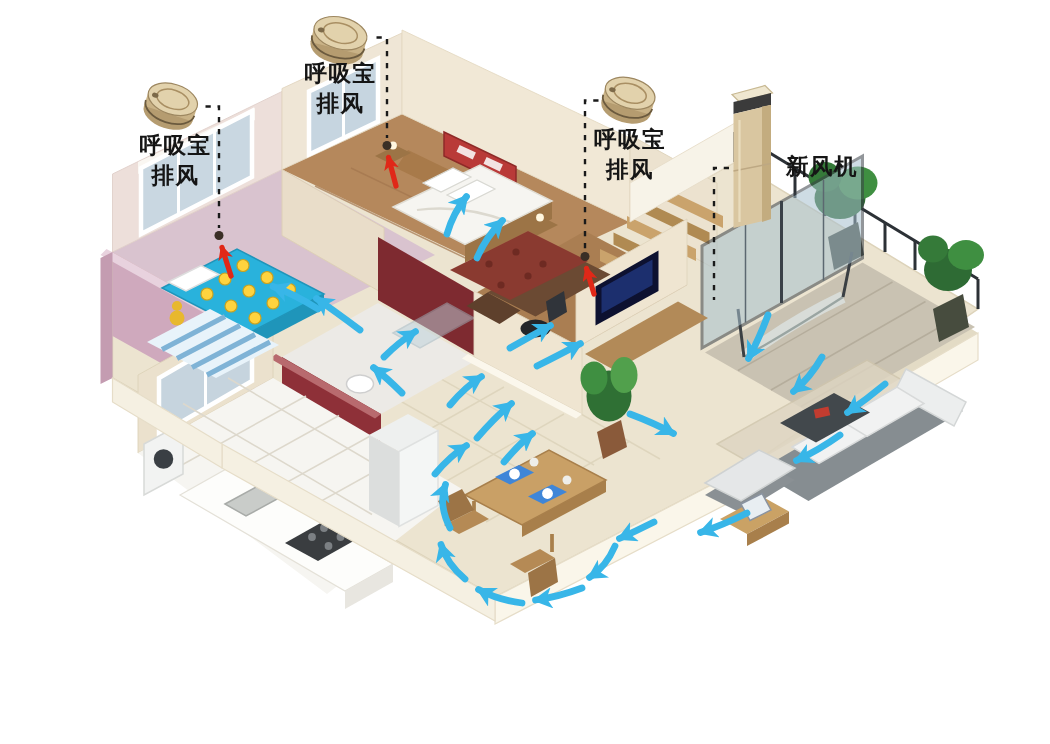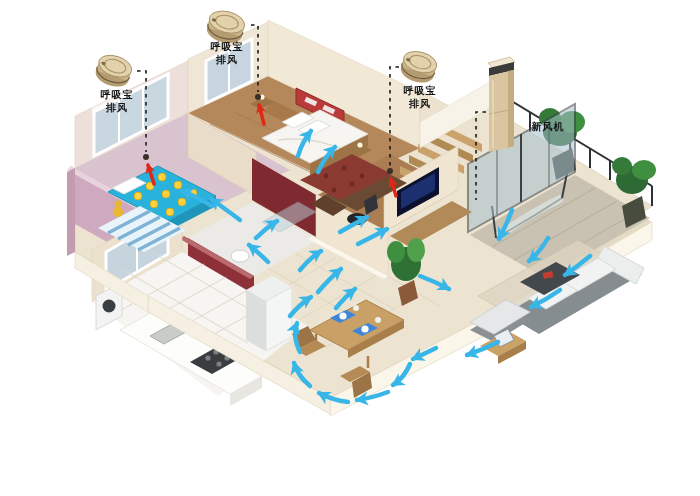--- a/index.html
+++ b/index.html
@@ -3,21 +3,21 @@
 <meta charset="utf-8">
 <style>
   html,body{margin:0;padding:0;background:#ffffff;}
   .stage{
     position:relative;width:700px;height:496px;background:#ffffff;
     overflow:hidden;font-family:"Liberation Sans",sans-serif;
   }
   .stage svg{position:absolute;left:0;top:0;}
   .anno-label{
     position:absolute;text-align:center;font-weight:bold;
-    font-size:10px;line-height:1.32;color:#151515;letter-spacing:1px;
+    font-size:15px;line-height:1.32;color:#151515;letter-spacing:1px;
     white-space:nowrap;
   }
   .anno-label span{display:block;}
 </style>
 </head>
 <body>
 
 <div class="stage">
 
 <svg width="700" height="496" viewBox="0 0 700 496">
@@ -400,17 +400,17 @@
   <span>排风</span>
 </div>
 <div class="anno-label" style="left:190px;top:40px;width:74px">
   <span>呼吸宝</span>
   <span>排风</span>
 </div>
 <div class="anno-label" style="left:383px;top:84px;width:74px">
   <span>呼吸宝</span>
   <span>排风</span>
 </div>
-<div class="anno-label" style="left:506px;top:120px;width:84px">
+<div class="anno-label" style="left:506px;top:102px;width:84px">
   <span>新风机</span>
 </div>
 
 </div>
 
 </body></html>

